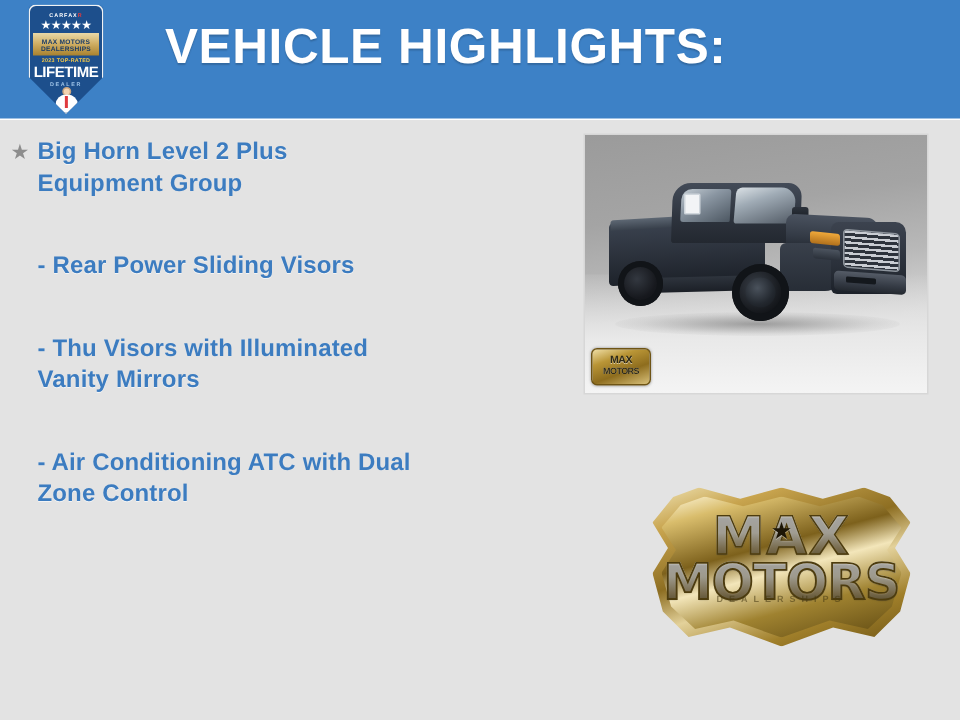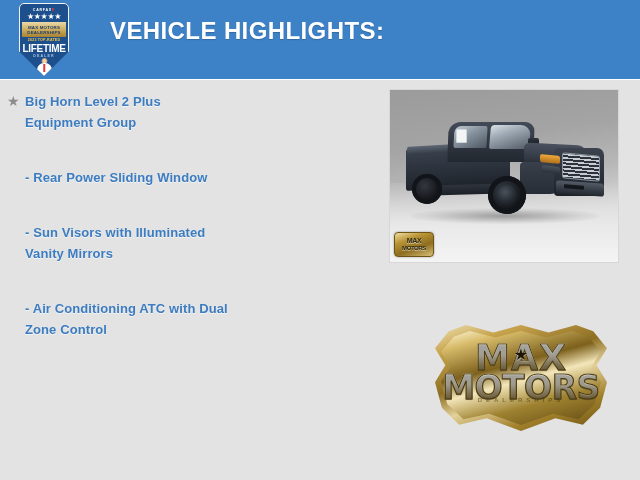--- a/index.html
+++ b/index.html
@@ -14,21 +14,21 @@
   
   .header {
     position:absolute; left:0; top:0; width:640px; height:80px;
     background:#3d81c6;
     border-bottom:1px solid #ffffff;
   }
   .header-title {
     position:absolute; left:110px; top:0; height:62px;
     display:flex; align-items:center;
     color:#ffffff;
-    font-size:24px; font-weight:bold; letter-spacing:0.4px;
+    font-size:33px; font-weight:bold; letter-spacing:0.4px;
     text-shadow:0 1px 1px rgba(0,0,0,0.18);
     white-space:nowrap;
   }
 
   
   .badge {
     position:absolute; left:19px; top:3px; width:50px; height:73px;
   }
   .badge-shape {
     position:absolute; inset:0;
@@ -100,21 +100,21 @@
     position:relative;
     padding-left:25px;
     margin-bottom:23px;
   }
   .bullet-star {
     position:absolute; left:7px; top:1px;
     color:#8d8d8d; font-size:14px; line-height:18px;
   }
   .bullet-text {
     color:#3c7cc0;
-    font-size:13px;
+    font-size:16px;
     font-weight:bold;
     line-height:21px;
     letter-spacing:0.1px;
     white-space:pre-line;
     text-shadow:0 0.5px 0 rgba(255,255,255,0.6);
   }
   .bullet-row.first { margin-top:10px; margin-bottom:34px; }
   .bullet-row.sub { padding-left:25px; margin-bottom:34px; }
 
   
@@ -351,25 +351,25 @@
 
 <div class="content">
 
   <div class="bullet-row first">
     <span class="bullet-star">★</span>
     <span class="bullet-text">Big Horn Level 2 Plus
 Equipment Group</span>
   </div>
 
   <div class="bullet-row sub">
-    <span class="bullet-text">- Rear Power Sliding Window</span>
+    <span class="bullet-text">- Rear Power Sliding Visors</span>
   </div>
 
   <div class="bullet-row sub">
-    <span class="bullet-text">- Sun Visors with Illuminated
+    <span class="bullet-text">- Thu Visors with Illuminated
 Vanity Mirrors</span>
   </div>
 
 
 
   <div class="bullet-row sub">
     <span class="bullet-text">- Air Conditioning ATC with Dual
 Zone Control</span>
   </div>
 

